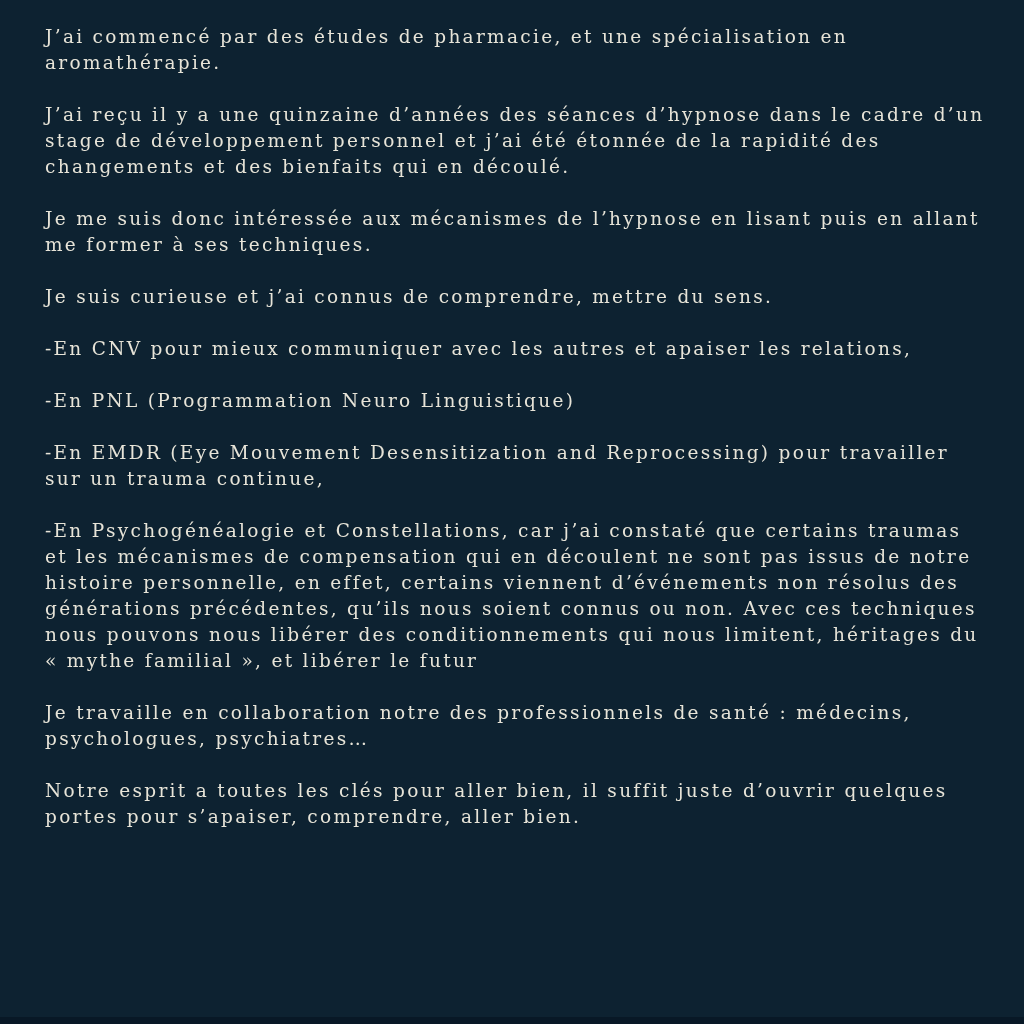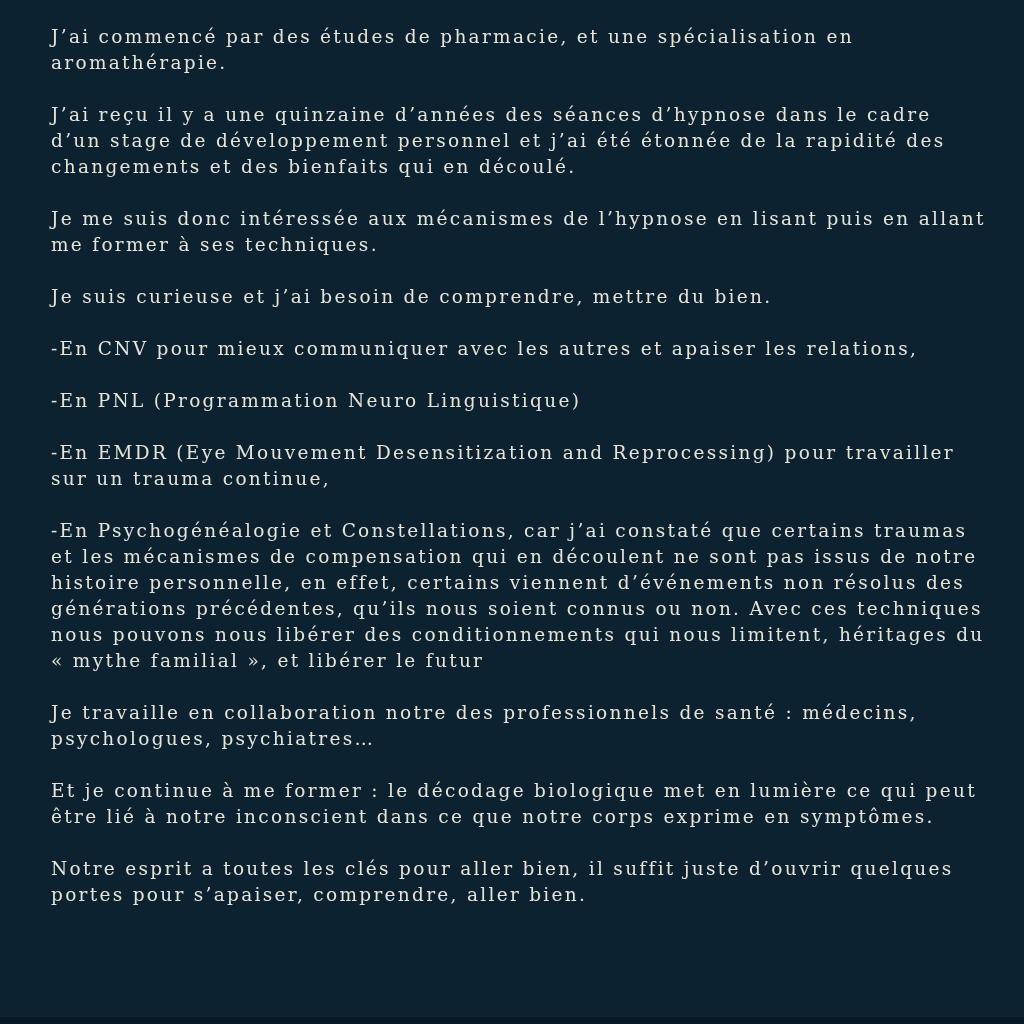--- a/index.html
+++ b/index.html
@@ -13,21 +13,21 @@
     overflow: hidden;
     position: relative;
     font-family: "DejaVu Serif", "Liberation Serif", serif;
   }
   .text-block {
     box-sizing: border-box;
     width: 1024px;
     padding: 24px 38px 0 40px;
   }
   .text-block p {
-    margin: 0 0 26px 11px;
+    margin: 0 0 26px 5px;
     color: #e7e4d8;
     font-size: 18.5px;
     line-height: 26px;
     letter-spacing: 2.3px;
     font-weight: 400;
     text-rendering: optimizeLegibility;
   }
   .bottom-bar {
     position: absolute;
     left: 0;
@@ -37,23 +37,22 @@
     background: #081826;
   }
 </style>
 </head>
 <body>
 
 <div class="text-block">
   <p>J’ai commencé par des études de pharmacie, et une spécialisation en aromathérapie.</p>
   <p>J’ai reçu il y a une quinzaine d’années des séances d’hypnose dans le cadre d’un stage de développement personnel et j’ai été étonnée de la rapidité des changements et des bienfaits qui en découlé.</p>
   <p>Je me suis donc intéressée aux mécanismes de l’hypnose en lisant puis en allant me former à ses techniques.</p>
-  <p>Je suis curieuse et j’ai besoin de comprendre, mettre du bien.</p>
+  <p>Je suis curieuse et j’ai connus de comprendre, mettre du sens.</p>
   <p>-En CNV pour mieux communiquer avec les autres et apaiser les relations,</p>
   <p>-En PNL (Programmation Neuro Linguistique)</p>
   <p>-En EMDR (Eye Mouvement Desensitization and Reprocessing) pour travailler sur un trauma continue,</p>
   <p>-En Psychogénéalogie et Constellations, car j’ai constaté que certains traumas et les mécanismes de compensation qui en découlent ne sont pas issus de notre histoire personnelle, en effet, certains viennent d’événements non résolus des générations précédentes, qu’ils nous soient connus ou non. Avec ces techniques nous pouvons nous libérer des conditionnements qui nous limitent, héritages du « mythe familial », et libérer le futur</p>
   <p>Je travaille en collaboration notre des professionnels de santé : médecins, psychologues, psychiatres…</p>
-  <p>Et je continue à me former : le décodage biologique met en lumière ce qui peut être lié à notre inconscient dans ce que notre corps exprime en symptômes.</p>
   <p>Notre esprit a toutes les clés pour aller bien, il suffit juste d’ouvrir quelques portes pour s’apaiser, comprendre, aller bien.</p>
 </div>
 
 <div class="bottom-bar"></div>
 
 </body></html>

